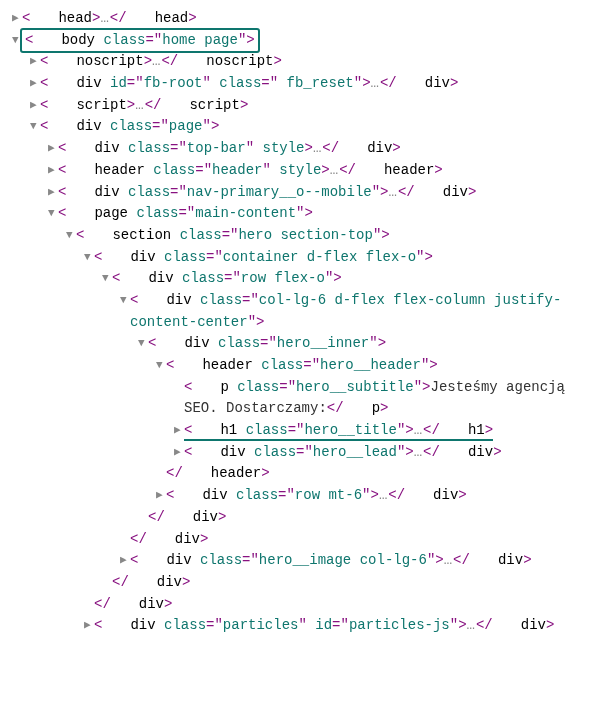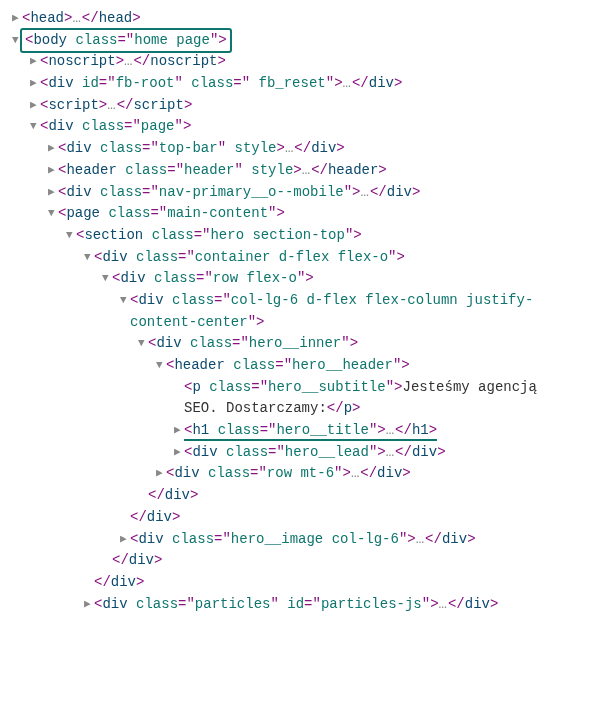--- a/index.html
+++ b/index.html
@@ -22,21 +22,21 @@
     display: inline-block;
     width: 10px;
     color: #888;
     cursor: pointer;
     user-select: none;
     font-size: 11px;
     vertical-align: 1px;
   }
   .toggle.collapsed::before { content: "▶"; }
   .toggle.expanded::before { content: "▼"; }
-  .tag { color: #0c4a6e; }       
+  .tag { color: #000000; margin-left: 28px; }       
   .punct { color: #881280; }     
   .attr-name { color: #0f766e; } 
   .attr-value { color: #0f766e; }
   .eq { color: #881280; }
   .text-content { color: #333; }
   .ellipsis { color: #888; letter-spacing: 1px; }
 
   .highlight-box {
     border: 2px solid #0e766e;
     border-radius: 3px;
@@ -71,20 +71,21 @@
     <div class="line"><span class="indent" style="width:36px"></span><span class="toggle expanded"></span><span class="punct">&lt;</span><span class="tag">page</span> <span class="attr-name">class</span><span class="eq">=</span><span class="punct">"</span><span class="attr-value">main-content</span><span class="punct">"</span><span class="punct">&gt;</span></div>
     <div class="line"><span class="indent" style="width:54px"></span><span class="toggle expanded"></span><span class="punct">&lt;</span><span class="tag">section</span> <span class="attr-name">class</span><span class="eq">=</span><span class="punct">"</span><span class="attr-value">hero section-top</span><span class="punct">"</span><span class="punct">&gt;</span></div>
     <div class="line"><span class="indent" style="width:72px"></span><span class="toggle expanded"></span><span class="punct">&lt;</span><span class="tag">div</span> <span class="attr-name">class</span><span class="eq">=</span><span class="punct">"</span><span class="attr-value">container d-flex flex-o</span><span class="punct">"</span><span class="punct">&gt;</span></div>
     <div class="line"><span class="indent" style="width:90px"></span><span class="toggle expanded"></span><span class="punct">&lt;</span><span class="tag">div</span> <span class="attr-name">class</span><span class="eq">=</span><span class="punct">"</span><span class="attr-value">row flex-o</span><span class="punct">"</span><span class="punct">&gt;</span></div>
     <div class="line"><span class="indent" style="width:108px"></span><span class="toggle expanded"></span><span style="display:inline-block;vertical-align:top;max-width:447px;white-space:normal;"><span class="punct">&lt;</span><span class="tag">div</span> <span class="attr-name">class</span><span class="eq">=</span><span class="punct">"</span><span class="attr-value">col-lg-6 d-flex flex-column justify-content-center</span><span class="punct">"</span><span class="punct">&gt;</span></span></div>
     <div class="line"><span class="indent" style="width:126px"></span><span class="toggle expanded"></span><span class="punct">&lt;</span><span class="tag">div</span> <span class="attr-name">class</span><span class="eq">=</span><span class="punct">"</span><span class="attr-value">hero__inner</span><span class="punct">"</span><span class="punct">&gt;</span></div>
     <div class="line"><span class="indent" style="width:144px"></span><span class="toggle expanded"></span><span class="punct">&lt;</span><span class="tag">header</span> <span class="attr-name">class</span><span class="eq">=</span><span class="punct">"</span><span class="attr-value">hero__header</span><span class="punct">"</span><span class="punct">&gt;</span></div>
     <div class="line"><span class="indent" style="width:162px"></span><span class="toggle"></span><span style="display:inline-block;vertical-align:top;max-width:393px;white-space:normal;"><span class="punct">&lt;</span><span class="tag">p</span> <span class="attr-name">class</span><span class="eq">=</span><span class="punct">"</span><span class="attr-value">hero__subtitle</span><span class="punct">"</span><span class="punct">&gt;</span><span class="text-content">Jesteśmy agencją SEO. Dostarczamy:</span><span class="punct">&lt;/</span><span class="tag">p</span><span class="punct">&gt;</span></span></div>
     <div class="line" id="arrow-target"><span class="indent" style="width:162px"></span><span class="toggle collapsed"></span><span class="underline-teal"><span class="punct">&lt;</span><span class="tag">h1</span> <span class="attr-name">class</span><span class="eq">=</span><span class="punct">"</span><span class="attr-value">hero__title</span><span class="punct">"</span><span class="punct">&gt;</span><span class="ellipsis">…</span><span class="punct">&lt;/</span><span class="tag">h1</span><span class="punct">&gt;</span></span></div>
     <div class="line"><span class="indent" style="width:162px"></span><span class="toggle collapsed"></span><span class="punct">&lt;</span><span class="tag">div</span> <span class="attr-name">class</span><span class="eq">=</span><span class="punct">"</span><span class="attr-value">hero__lead</span><span class="punct">"</span><span class="punct">&gt;</span><span class="ellipsis">…</span><span class="punct">&lt;/</span><span class="tag">div</span><span class="punct">&gt;</span></div>
+    <div class="line"><span class="indent" style="width:144px"></span><span class="toggle"></span><span class="punct">&lt;/</span><span class="tag">header</span><span class="punct">&gt;</span></div>
     <div class="line"><span class="indent" style="width:144px"></span><span class="toggle collapsed"></span><span class="punct">&lt;</span><span class="tag">div</span> <span class="attr-name">class</span><span class="eq">=</span><span class="punct">"</span><span class="attr-value">row mt-6</span><span class="punct">"</span><span class="punct">&gt;</span><span class="ellipsis">…</span><span class="punct">&lt;/</span><span class="tag">div</span><span class="punct">&gt;</span></div>
     <div class="line"><span class="indent" style="width:126px"></span><span class="toggle"></span><span class="punct">&lt;/</span><span class="tag">div</span><span class="punct">&gt;</span></div>
     <div class="line"><span class="indent" style="width:108px"></span><span class="toggle"></span><span class="punct">&lt;/</span><span class="tag">div</span><span class="punct">&gt;</span></div>
     <div class="line"><span class="indent" style="width:108px"></span><span class="toggle collapsed"></span><span class="punct">&lt;</span><span class="tag">div</span> <span class="attr-name">class</span><span class="eq">=</span><span class="punct">"</span><span class="attr-value">hero__image col-lg-6</span><span class="punct">"</span><span class="punct">&gt;</span><span class="ellipsis">…</span><span class="punct">&lt;/</span><span class="tag">div</span><span class="punct">&gt;</span></div>
     <div class="line"><span class="indent" style="width:90px"></span><span class="toggle"></span><span class="punct">&lt;/</span><span class="tag">div</span><span class="punct">&gt;</span></div>
     <div class="line"><span class="indent" style="width:72px"></span><span class="toggle"></span><span class="punct">&lt;/</span><span class="tag">div</span><span class="punct">&gt;</span></div>
     <div class="line"><span class="indent" style="width:72px"></span><span class="toggle collapsed"></span><span class="punct">&lt;</span><span class="tag">div</span> <span class="attr-name">class</span><span class="eq">=</span><span class="punct">"</span><span class="attr-value">particles</span><span class="punct">"</span> <span class="attr-name">id</span><span class="eq">=</span><span class="punct">"</span><span class="attr-value">particles-js</span><span class="punct">"</span><span class="punct">&gt;</span><span class="ellipsis">…</span><span class="punct">&lt;/</span><span class="tag">div</span><span class="punct">&gt;</span></div>
   </div>
 
 <svg class="arrow-svg" id="arrow" width="589" height="720">

